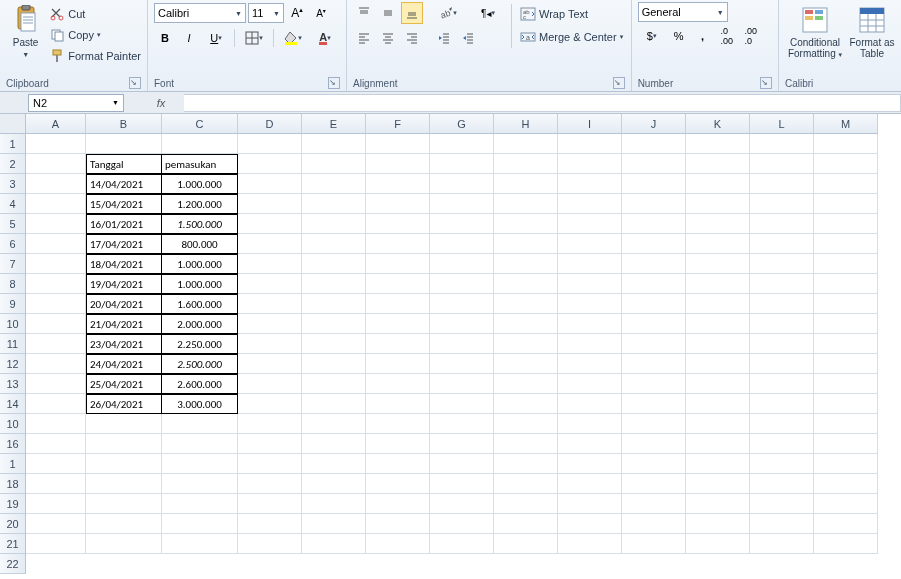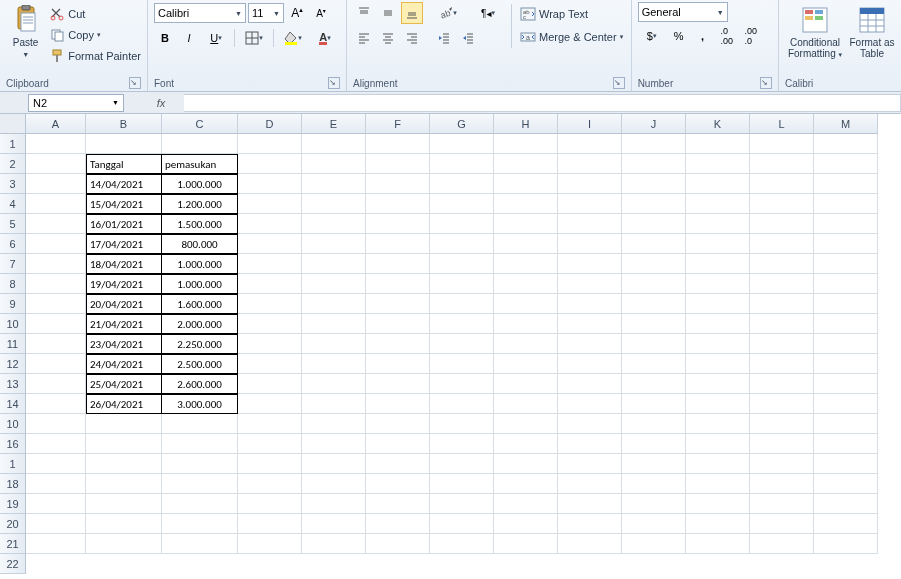--- a/index.html
+++ b/index.html
@@ -469,21 +469,21 @@
         <div class="cell" style="width: 64px;"></div>
         <div class="cell" style="width: 64px;"></div>
         <div class="cell" style="width: 64px;"></div>
         <div class="cell" style="width: 64px;"></div>
         <div class="cell" style="width: 64px;"></div>
         <div class="cell" style="width: 64px;"></div>
       </div>
       <div class="cellrow">
         <div class="cell" style="width: 60px;"></div>
         <div class="cell bL bR aL bT" style="width: 76px; border-bottom: 1px solid rgb(0, 0, 0); border-right: 1px solid rgb(0, 0, 0); border-left: 1px solid rgb(0, 0, 0);">16/01/2021</div>
-        <div class="cell bR aR bT" style="width: 76px; border-bottom: 1px solid rgb(0, 0, 0); border-right: 1px solid rgb(0, 0, 0);">1.500.000</div>
+        <div class="cell bR aR bT" style="width: 76px; border-bottom: 1px solid rgb(0, 0, 0); border-right: 1px solid rgb(0, 0, 0); font-style: italic;">1.500.000</div>
         <div class="cell" style="width: 64px;"></div>
         <div class="cell" style="width: 64px;"></div>
         <div class="cell" style="width: 64px;"></div>
         <div class="cell" style="width: 64px;"></div>
         <div class="cell" style="width: 64px;"></div>
         <div class="cell" style="width: 64px;"></div>
         <div class="cell" style="width: 64px;"></div>
         <div class="cell" style="width: 64px;"></div>
         <div class="cell" style="width: 64px;"></div>
         <div class="cell" style="width: 64px;"></div>
@@ -574,21 +574,21 @@
         <div class="cell" style="width: 64px;"></div>
         <div class="cell" style="width: 64px;"></div>
         <div class="cell" style="width: 64px;"></div>
         <div class="cell" style="width: 64px;"></div>
         <div class="cell" style="width: 64px;"></div>
         <div class="cell" style="width: 64px;"></div>
       </div>
       <div class="cellrow">
         <div class="cell" style="width: 60px;"></div>
         <div class="cell bL bR aL bT" style="width: 76px; border-bottom: 1px solid rgb(0, 0, 0); border-right: 1px solid rgb(0, 0, 0); border-left: 1px solid rgb(0, 0, 0);">24/04/2021</div>
-        <div class="cell bR aR bT" style="width: 76px; border-bottom: 1px solid rgb(0, 0, 0); border-right: 1px solid rgb(0, 0, 0);">2.500.000</div>
+        <div class="cell bR aR bT" style="width: 76px; border-bottom: 1px solid rgb(0, 0, 0); border-right: 1px solid rgb(0, 0, 0); font-style: italic;">2.500.000</div>
         <div class="cell" style="width: 64px;"></div>
         <div class="cell" style="width: 64px;"></div>
         <div class="cell" style="width: 64px;"></div>
         <div class="cell" style="width: 64px;"></div>
         <div class="cell" style="width: 64px;"></div>
         <div class="cell" style="width: 64px;"></div>
         <div class="cell" style="width: 64px;"></div>
         <div class="cell" style="width: 64px;"></div>
         <div class="cell" style="width: 64px;"></div>
         <div class="cell" style="width: 64px;"></div>

